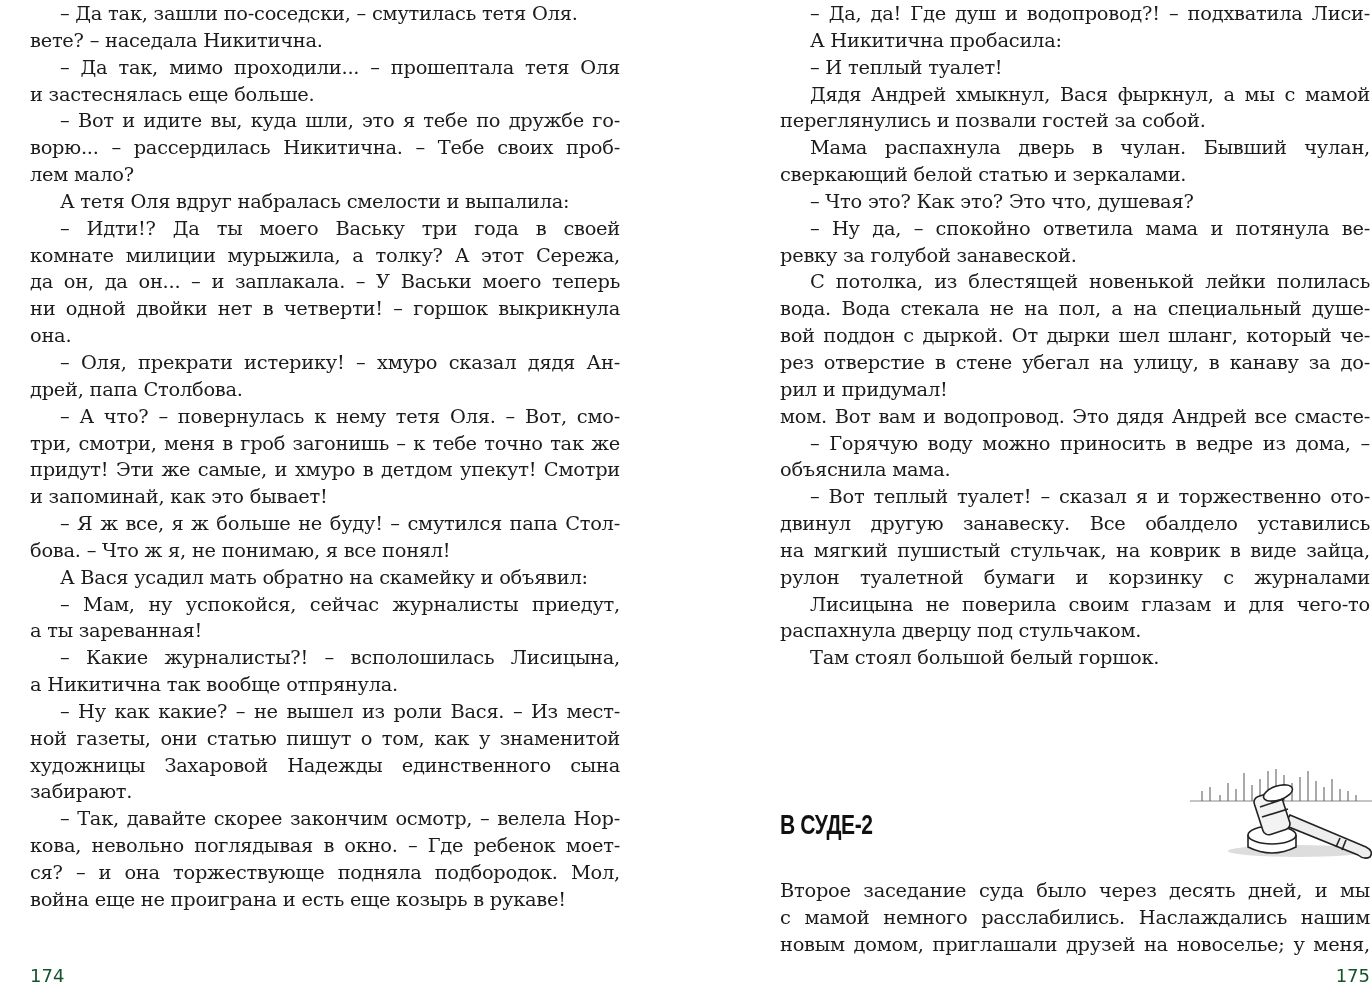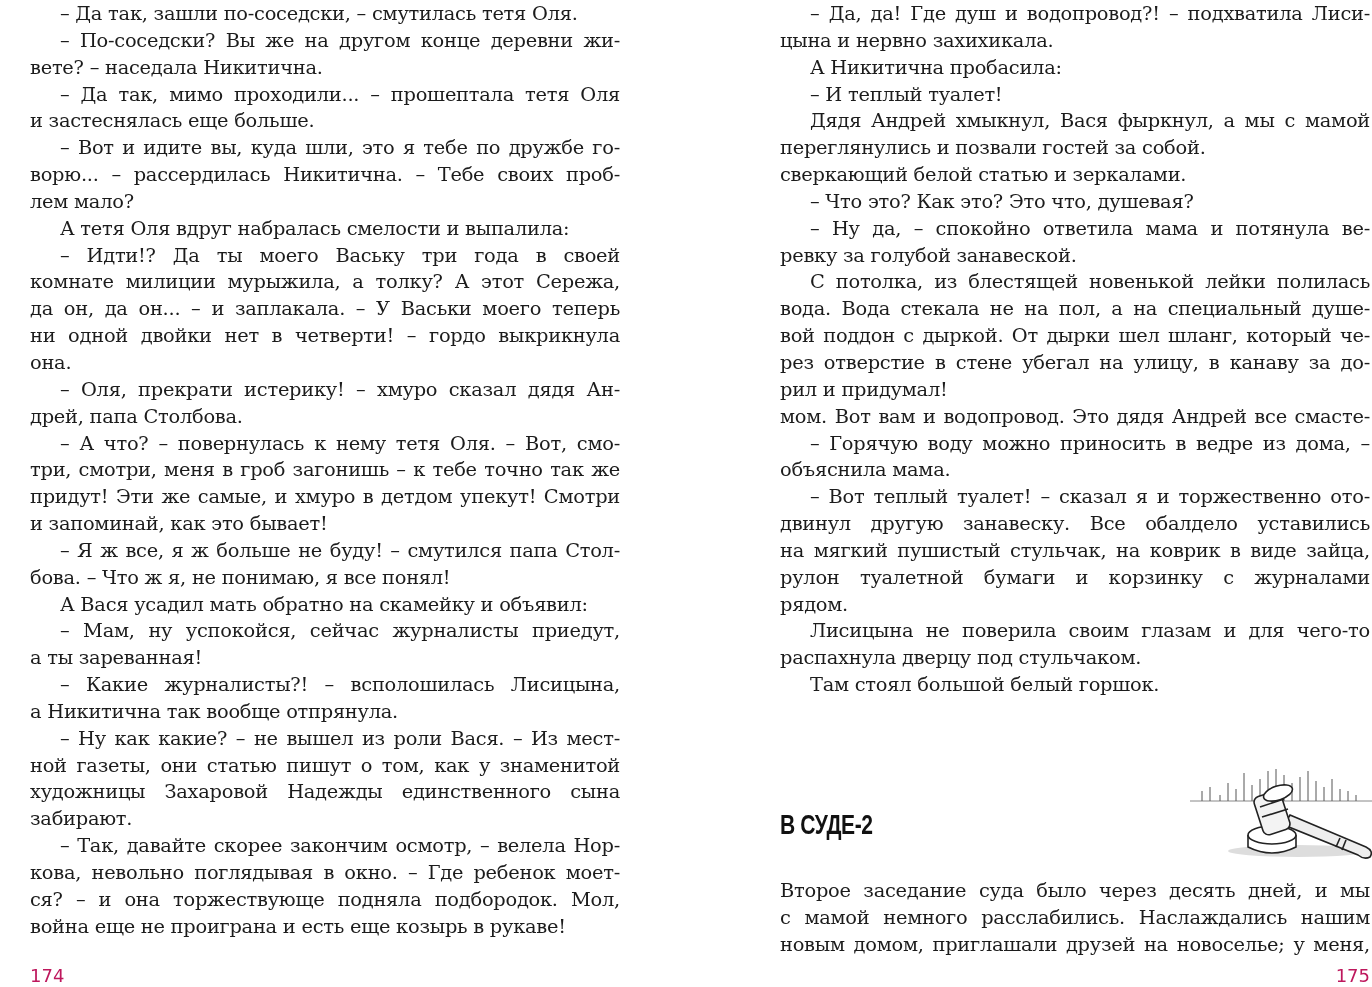--- a/index.html
+++ b/index.html
@@ -11,48 +11,47 @@
   .ln {
     display: block; height: 26.85px; line-height: 26.85px;
     font-family: "DejaVu Serif", "Liberation Serif", serif;
     font-size: 19.4px; color: #1c1c1c; white-space: nowrap;
     text-align: justify; text-align-last: justify; letter-spacing: -0.25px;
   }
   .ln.indent { padding-left: 30px; }
   .ln.last { text-align-last: left; }
   .page-num {
     position: absolute; top: 966px; font-family: "DejaVu Sans", "Liberation Sans", sans-serif;
-    font-size: 18px; color: #be185d; line-height: 20px;
+    font-size: 18px; color: #14532d; line-height: 20px;
   }
   .chapter-title {
     position: absolute; left: 0; top: 810px;
     font-family: "Liberation Sans", "DejaVu Sans", sans-serif;
     font-weight: 900; font-size: 27px; letter-spacing: -0.5px; color: #111;
     transform: scaleX(0.78); transform-origin: left center;
   }
   .gavel { position: absolute; left: 400px; top: 765px; width: 210px; height: 100px; }
 </style>
 </head>
 <body>
 
 <div class="page page-left">
   <div class="text-block" style="top:1px;" id="left-lines">
       <span class="ln indent last">– Да так, зашли по-соседски, – смутилась тетя Оля.</span>
-      <span class="ln indent">– По-соседски? Вы же на другом конце деревни жи-</span>
       <span class="ln last">вете? – наседала Никитична.</span>
       <span class="ln indent">– Да так, мимо проходили... – прошептала тетя Оля</span>
       <span class="ln last">и застеснялась еще больше.</span>
       <span class="ln indent">– Вот и идите вы, куда шли, это я тебе по дружбе го-</span>
       <span class="ln">ворю... – рассердилась Никитична. – Тебе своих проб-</span>
       <span class="ln last">лем мало?</span>
       <span class="ln indent last">А тетя Оля вдруг набралась смелости и выпалила:</span>
       <span class="ln indent">– Идти!? Да ты моего Ваську три года в своей</span>
       <span class="ln">комнате милиции мурыжила, а толку? А этот Сережа,</span>
       <span class="ln">да он, да он... – и заплакала. – У Васьки моего теперь</span>
-      <span class="ln">ни одной двойки нет в четверти! – гордо выкрикнула</span>
+      <span class="ln">ни одной двойки нет в четверти! – горшок выкрикнула</span>
       <span class="ln last">она.</span>
       <span class="ln indent">– Оля, прекрати истерику! – хмуро сказал дядя Ан-</span>
       <span class="ln last">дрей, папа Столбова.</span>
       <span class="ln indent">– А что? – повернулась к нему тетя Оля. – Вот, смо-</span>
       <span class="ln">три, смотри, меня в гроб загонишь – к тебе точно так же</span>
       <span class="ln">придут! Эти же самые, и хмуро в детдом упекут! Смотри</span>
       <span class="ln last">и запоминай, как это бывает!</span>
       <span class="ln indent">– Я ж все, я ж больше не буду! – смутился папа Стол-</span>
       <span class="ln last">бова. – Что ж я, не понимаю, я все понял!</span>
       <span class="ln indent last">А Вася усадил мать обратно на скамейку и объявил:</span>
@@ -68,42 +67,41 @@
       <span class="ln">кова, невольно поглядывая в окно. – Где ребенок моет-</span>
       <span class="ln">ся? – и она торжествующе подняла подбородок. Мол,</span>
       <span class="ln last">война еще не проиграна и есть еще козырь в рукаве!</span>
     </div>
   <div class="page-num" style="left:0;">174</div>
 </div>
 
 <div class="page page-right">
   <div class="text-block" style="top:1px;" id="right-lines">
       <span class="ln indent">– Да, да! Где душ и водопровод?! – подхватила Лиси-</span>
-      <span class="ln last">цына и нервно захихикала.</span>
       <span class="ln indent last">А Никитична пробасила:</span>
       <span class="ln indent last">– И теплый туалет!</span>
       <span class="ln indent">Дядя Андрей хмыкнул, Вася фыркнул, а мы с мамой</span>
       <span class="ln last">переглянулись и позвали гостей за собой.</span>
+      <span class="ln indent">Мама распахнула дверь в чулан. Бывший чулан,</span>
       <span class="ln last">сверкающий белой статью и зеркалами.</span>
       <span class="ln indent last">– Что это? Как это? Это что, душевая?</span>
       <span class="ln indent">– Ну да, – спокойно ответила мама и потянула ве-</span>
       <span class="ln last">ревку за голубой занавеской.</span>
       <span class="ln indent">С потолка, из блестящей новенькой лейки полилась</span>
       <span class="ln">вода. Вода стекала не на пол, а на специальный душе-</span>
       <span class="ln">вой поддон с дыркой. От дырки шел шланг, который че-</span>
       <span class="ln">рез отверстие в стене убегал на улицу, в канаву за до-</span>
       <span class="ln last">рил и придумал!</span>
       <span class="ln">мом. Вот вам и водопровод. Это дядя Андрей все смасте-</span>
       <span class="ln indent">– Горячую воду можно приносить в ведре из дома, –</span>
       <span class="ln last">объяснила мама.</span>
       <span class="ln indent">– Вот теплый туалет! – сказал я и торжественно ото-</span>
       <span class="ln">двинул другую занавеску. Все обалдело уставились</span>
       <span class="ln">на мягкий пушистый стульчак, на коврик в виде зайца,</span>
       <span class="ln">рулон туалетной бумаги и корзинку с журналами</span>
-      <span class="ln last">рядом.</span>
       <span class="ln indent">Лисицына не поверила своим глазам и для чего-то</span>
       <span class="ln last">распахнула дверцу под стульчаком.</span>
       <span class="ln indent last">Там стоял большой белый горшок.</span>
     </div>
   <div class="chapter-title">В СУДЕ-2</div>
   <svg class="gavel" viewBox="0 0 210 100">
     <g stroke="#555" stroke-width="1" fill="none">
       <line x1="10" y1="36" x2="205" y2="36" stroke="#888"></line>
       <line x1="22" y1="36" x2="22" y2="26"></line>
         <line x1="30" y1="36" x2="30" y2="22"></line>

